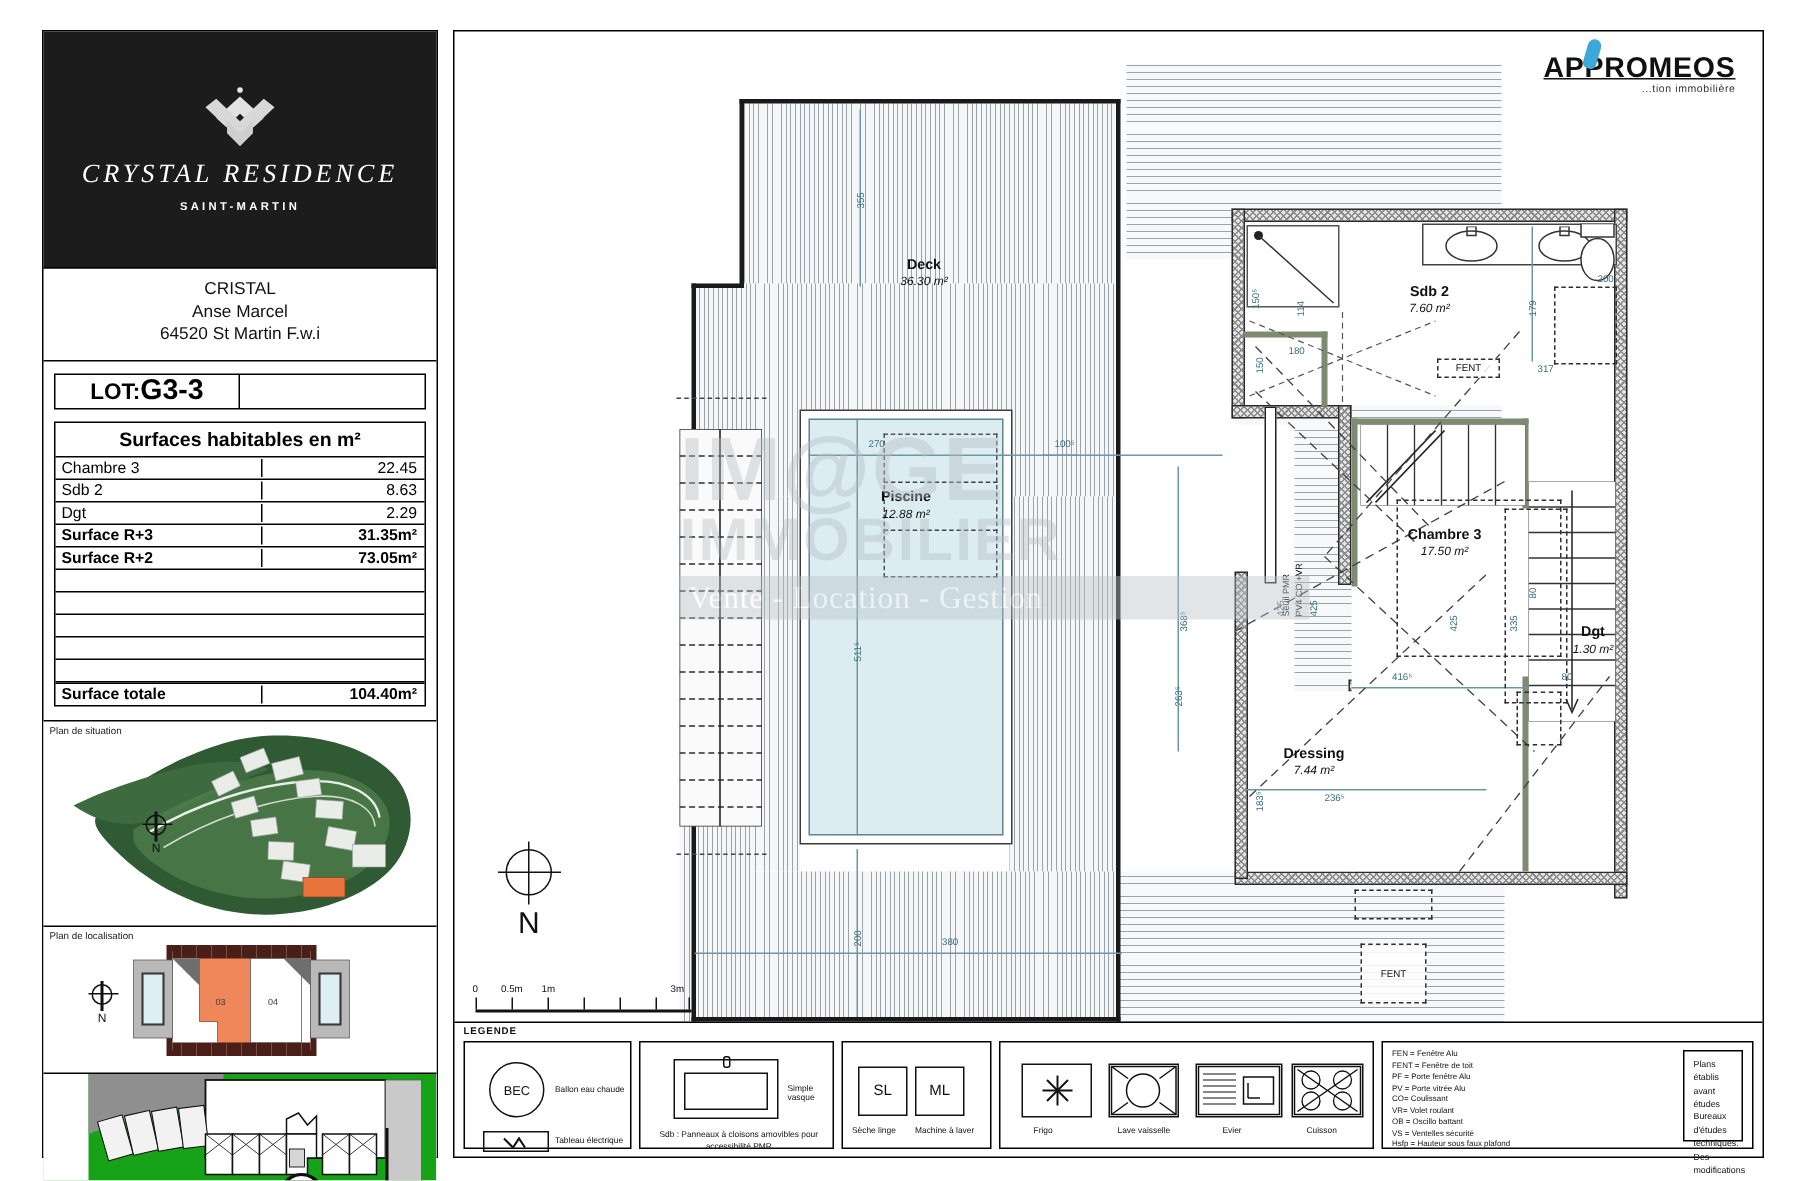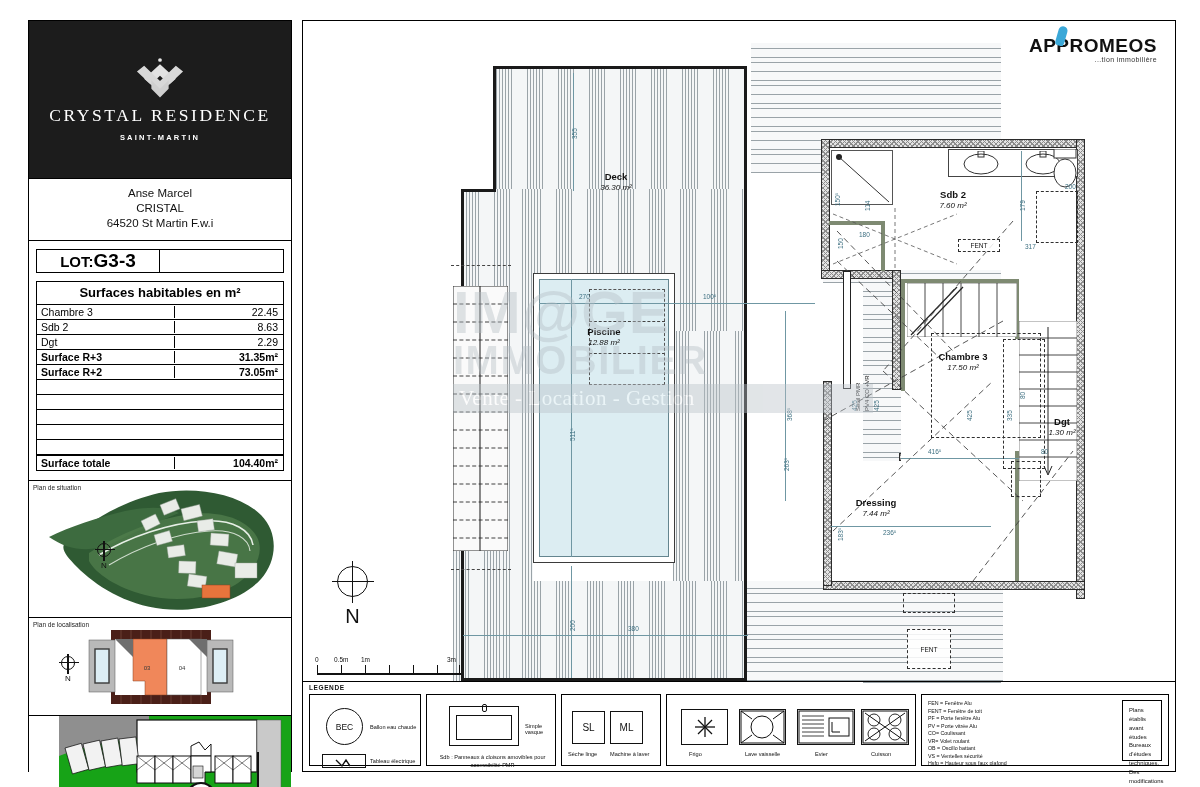--- a/index.html
+++ b/index.html
@@ -24,21 +24,21 @@
   }
   .logo-box {
     height: 158px; background: #1c1c1c;
     display: flex; flex-direction: column;
     align-items: center; justify-content: center;
     border-bottom: 1px solid #000;
   }
   .logo-mark { width: 72px; height: 42px; margin-bottom: 6px; }
   .logo-title {
     color: #fff; font-family: "Liberation Serif", serif;
-    font-size: 17.5px; letter-spacing: 2.6px; font-weight: 400;
+    font-size: 17.5px; letter-spacing: 2.6px; font-weight: 400; font-style: italic;
   }
   .logo-sub {
     color: #fff; font-size: 7.5px; letter-spacing: 2.2px;
     margin-top: 7px; font-weight: bold;
   }
 
   .addr-box {
     padding: 7px 4px 8px; text-align: center;
     border-bottom: 1px solid #000; line-height: 1.32;
   }
@@ -306,22 +306,22 @@
         <circle cx="50" cy="4" r="2.6" fill="#e8e8e8"></circle>
         <path d="M50 10 L72 30 L63 38 L50 26 L37 38 L28 30 Z" fill="#e2e2e2"></path>
         <path d="M18 20 L28 12 L50 33 L72 12 L82 20 L50 50 Z" fill="#d8d8d8"></path>
         <path d="M38 32 L50 44 L62 32 L62 44 L50 56 L38 44 Z" fill="#cfcfcf"></path>
       </svg>
       <div class="logo-title">CRYSTAL RESIDENCE</div>
       <div class="logo-sub">SAINT-MARTIN</div>
     </div>
 
     <div class="addr-box">
+      <div>CRISTAL</div>
       <div>Anse Marcel</div>
-      <div>CRISTAL</div>
       <div>64520 St Martin F.w.i</div>
     </div>
 
     <div class="lot-wrap">
       <div class="lot-box">
         <div class="lot-left">
           <span><span>LOT:</span><b>G3-3</b></span>
         </div>
       </div>
     </div>
@@ -492,21 +492,21 @@
         <rect x="188" y="78" width="46" height="12" fill="#8f8f8f"></rect>
       </svg>
     </div>
   </div>
 
   <div class="right-frame">
 
     <div class="plan-area">
 
       <div class="appromeos">
-        <div class="am-main" style="position:relative;">
+        <div class="am-main" style="position:relative;text-decoration:underline;">
           <span class="am-blob"></span>
           <span>APPROMEOS</span>
         </div>
         <div class="am-sub">...tion immobilière</div>
       </div>
 
       <div class="deckfill-h" style="left:448px; top:22px; width:250px; height:130px;"></div>
       <div class="deckfill-h" style="left:520px; top:152px; width:178px; height:110px;"></div>
       <div class="deckfill-h" style="left:560px; top:262px; width:138px; height:400px;"></div>
       <div class="deckfill-h" style="left:430px; top:560px; width:270px; height:100px;"></div>

